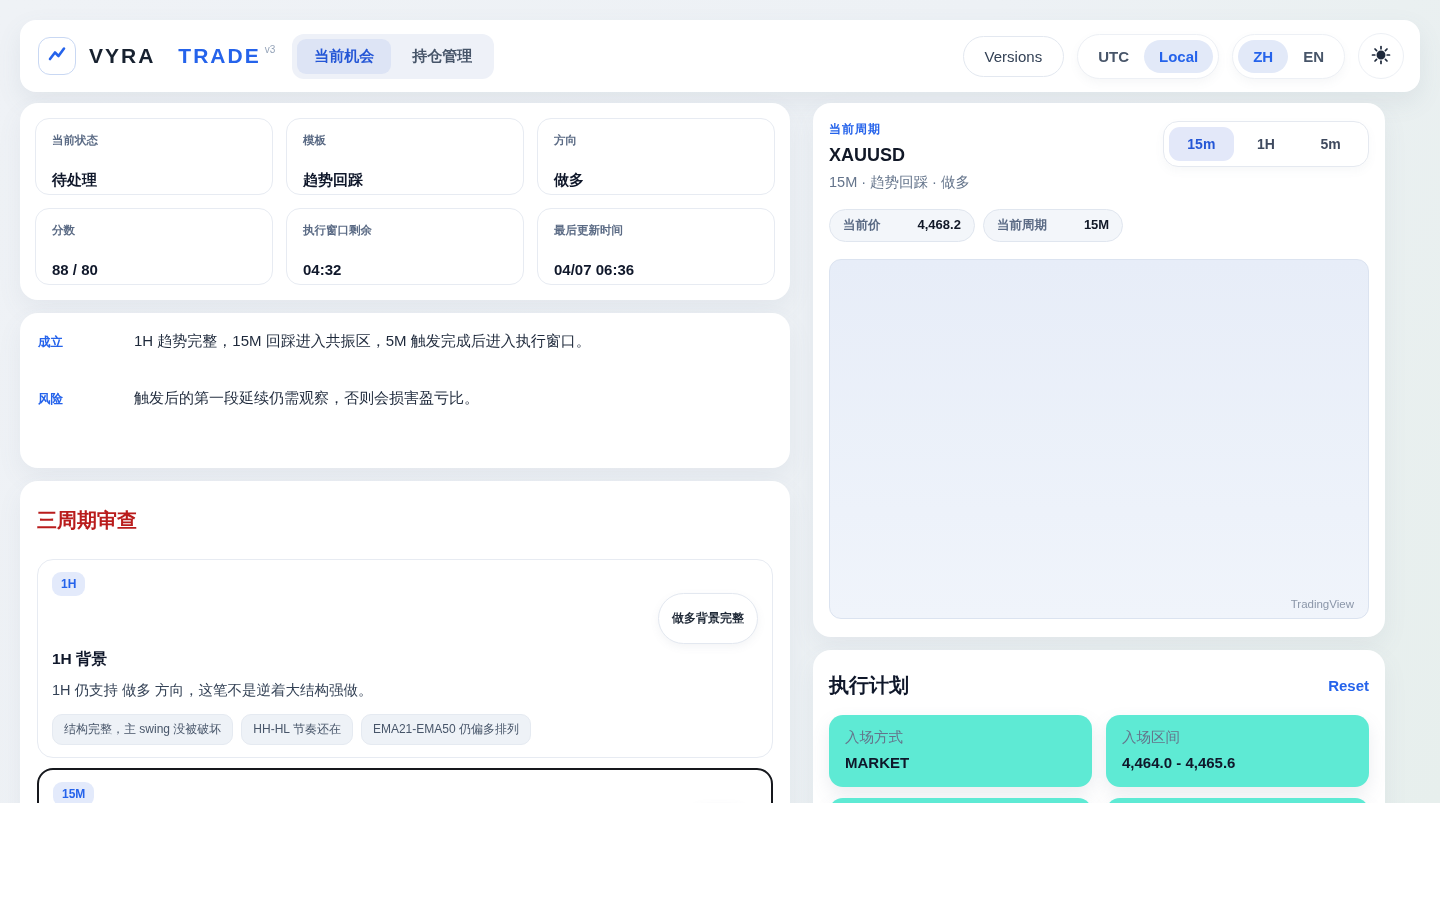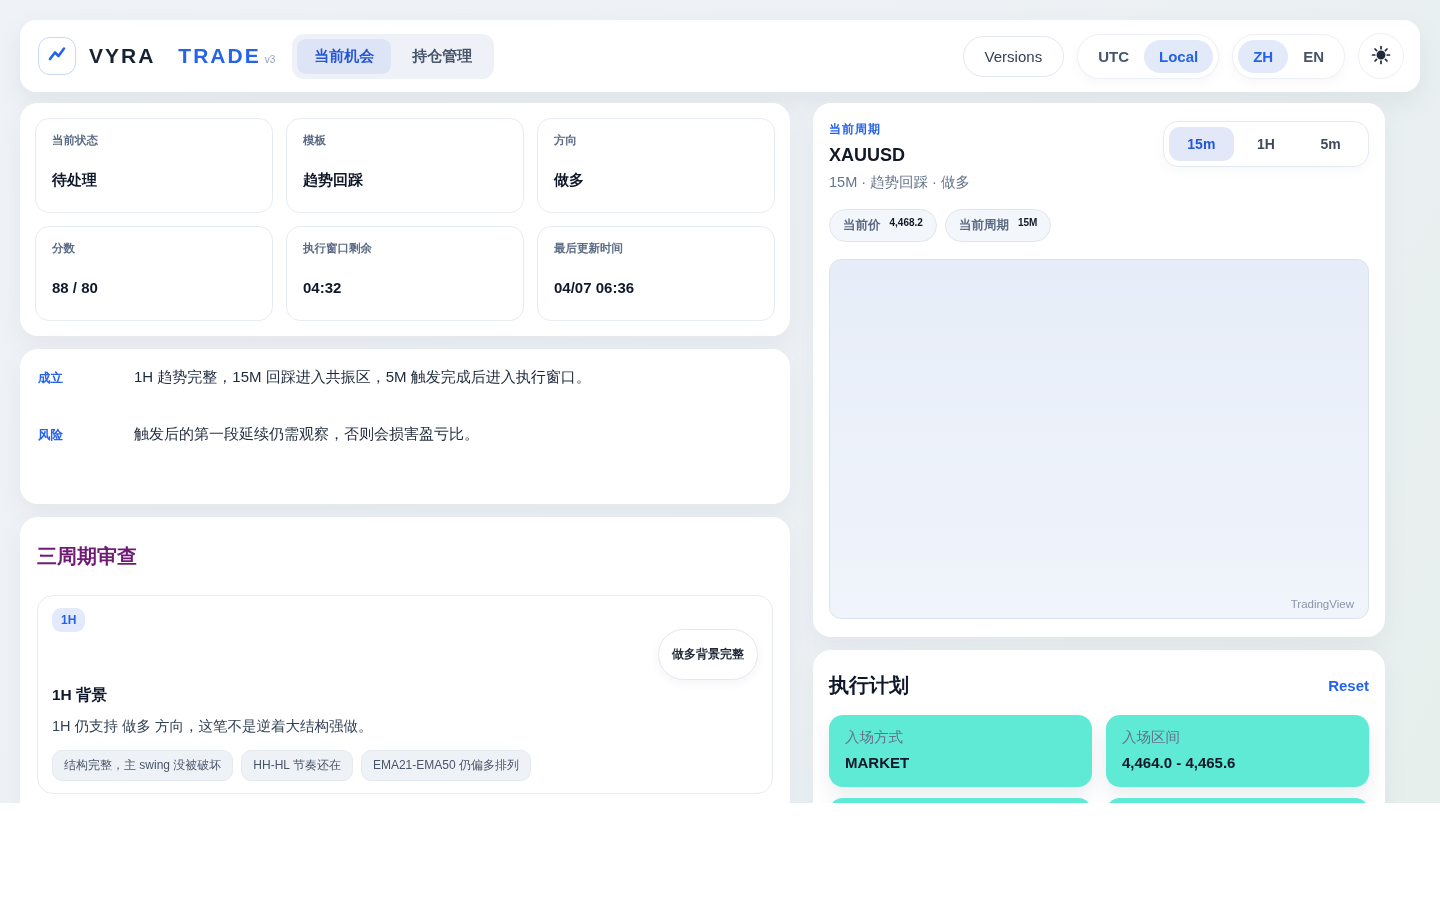--- a/index.html
+++ b/index.html
@@ -5,21 +5,21 @@
   * { margin:0; padding:0; box-sizing:border-box; }
   html,body { width:1440px; height:900px; background:#ffffff; font-family:"Liberation Sans","DejaVu Sans",sans-serif; color:#0f172a; }
   .app { width:1440px; height:803px; overflow:hidden; padding:20px 20px 0 20px;
          background:linear-gradient(115deg,#eff2f6 0%,#edf1f5 55%,#e7efed 100%); }
 
   
   .header { height:72px; background:#fff; border-radius:16px; display:flex; align-items:center;
             padding:0 16px 0 18px; box-shadow:0 10px 24px rgba(100,116,139,.10); }
   .logo-box { width:38px; height:38px; border:1.5px solid #c9d8f3; border-radius:12px;
               display:flex; align-items:center; justify-content:center; background:#fff; }
-  .brand { display:flex; align-items:flex-end; margin-left:13px; }
+  .brand { display:flex; margin-left:13px; }
   .brand .b1 { font-size:21px; font-weight:800; letter-spacing:2px; color:#17212f; }
   .brand .b2 { font-size:21px; font-weight:800; letter-spacing:2px; color:#2563eb; margin-left:23px; }
   .brand .ver { font-size:10px; font-weight:400; color:#94a3b8; margin-left:4px; margin-bottom:3px; }
   .tabgroup { display:flex; gap:4px; background:#eef1f8; border-radius:12px; padding:5px; margin-left:17px; }
   .tab { padding:8px 17px; border-radius:9px; font-size:15px; font-weight:700; color:#475569; cursor:pointer; }
   .tab.active { background:#dde4f5; color:#2456d6; }
   .hdr-right { margin-left:auto; display:flex; align-items:center; gap:13px; }
   .btn-versions { background:#fff; border:1px solid #e3e8f0; border-radius:22px; padding:11px 21px;
                   font-size:15px; color:#334155; cursor:pointer; }
   .toggle { display:flex; align-items:center; background:#fff; border:1px solid #edf0f5; border-radius:24px;
@@ -29,33 +29,33 @@
   .btn-theme { width:46px; height:46px; border-radius:50%; background:#fff; border:1px solid #edf0f5;
                display:flex; align-items:center; justify-content:center; cursor:pointer; }
 
   
   .main { display:grid; grid-template-columns:1fr 572px; gap:23px; margin-top:11px; padding-right:35px; align-items:start; }
   .col { display:flex; flex-direction:column; gap:13px; }
   .card { background:#fff; border-radius:18px; box-shadow:0 10px 24px rgba(100,116,139,.08); }
 
   
   .stats-card { padding:15px; display:grid; grid-template-columns:repeat(3,1fr); gap:13px; }
-  .stat { border:1px solid #e7ebf2; border-radius:14px; padding:14px 16px; height:95px; }
+  .stat { border:1px solid #e7ebf2; border-radius:14px; padding:14px 16px; height:77px; }
   .stat-label { font-size:11.5px; font-weight:700; color:#5b6b85; }
   .stat-value { font-size:15px; font-weight:700; color:#0f172a; margin-top:23px; }
 
   
   .thesis-card { padding:19px 18px; height:155px; }
   .thesis-row { display:flex; margin-bottom:38px; }
   .thesis-label { width:96px; flex:none; font-size:12.5px; font-weight:800; color:#2563eb; padding-top:2px; }
   .thesis-text { font-size:15px; color:#1e293b; }
 
   
   .review-card { padding:26px 17px 17px 17px; }
-  .review-title { font-size:20px; font-weight:800; color:#701a75; margin-bottom:25px; }
+  .review-title { font-size:20px; font-weight:800; color:#b91c1c; margin-bottom:25px; }
   .sub-card { border:1px solid #e7ebf2; border-radius:16px; padding:12px 14px; margin-bottom:10px; cursor:pointer; background:#fff; }
   .sub-card.highlight { border:2px solid #16181d; }
   .sub-head { display:flex; justify-content:space-between; align-items:flex-start; }
   .tf-badge { background:#e3eafb; color:#2563eb; font-size:12px; font-weight:800; padding:5px 9px; border-radius:9px; }
   .status-pill { background:#fff; border:1px solid #e3e8f0; border-radius:999px; padding:16px 13px;
                  font-size:12px; font-weight:700; color:#1f2937; box-shadow:0 3px 8px rgba(100,116,139,.08);margin-top:21px; }
   .sub-heading { font-size:15.5px; font-weight:800; color:#0f172a; margin-top:5px; }
   .sub-text { font-size:14.5px; color:#334155; margin-top:11px; }
   .tag-row { display:flex; gap:8px; margin-top:14px; }
   .tag { background:#eef2f7; border:1px solid #e5eaf1; color:#475569; font-size:12px; padding:6px 11px; border-radius:10px; }
@@ -68,21 +68,21 @@
   .chart-sub { font-size:14.5px; color:#64748b; margin-top:7px; }
   .seg { display:flex; border:1px solid #e5e9f0; border-radius:15px; padding:5px; width:206px;
          box-shadow:0 4px 10px rgba(100,116,139,.05); }
   .seg-item { flex:1; text-align:center; padding:9px 0; font-size:14px; font-weight:800; color:#3f4a5f;
               border-radius:11px; cursor:pointer; }
   .seg-item.active { background:#e3e8f9; color:#2456d6; }
   .pill-row { display:flex; gap:8px; margin-top:17px; }
   .info-pill { display:flex; gap:9px; align-items:flex-start; background:#f3f6fa; border:1px solid #e0e6ef;
                border-radius:999px; padding:7px 13px; }
   .info-pill .pl { font-size:12.5px; font-weight:800; color:#5b6b85; }
-  .info-pill .pv { font-size:10px; font-weight:800; color:#111827; }
+  .info-pill .pv { font-size:13px; font-weight:800; color:#111827;margin-left:28px; }
   .chart-canvas { margin-top:17px; height:360px; border-radius:12px; border:1px solid #dbe3f0;
                   background:linear-gradient(180deg,#e7edf8 0%,#edf2fa 70%,#f0f4fb 100%); position:relative; cursor:crosshair; }
   .tv-label { position:absolute; right:14px; bottom:8px; font-size:11.5px; color:#8b96a9; }
 
   
   .plan-card { padding:22px 16px; }
   .plan-head { display:flex; justify-content:space-between; align-items:center; }
   .plan-title { font-size:20px; font-weight:800; color:#0f172a; }
   .reset-link { font-size:15px; font-weight:800; color:#2563eb; cursor:pointer; }
   .plan-grid { display:grid; grid-template-columns:1fr 1fr; gap:14px; margin-top:16px; }

